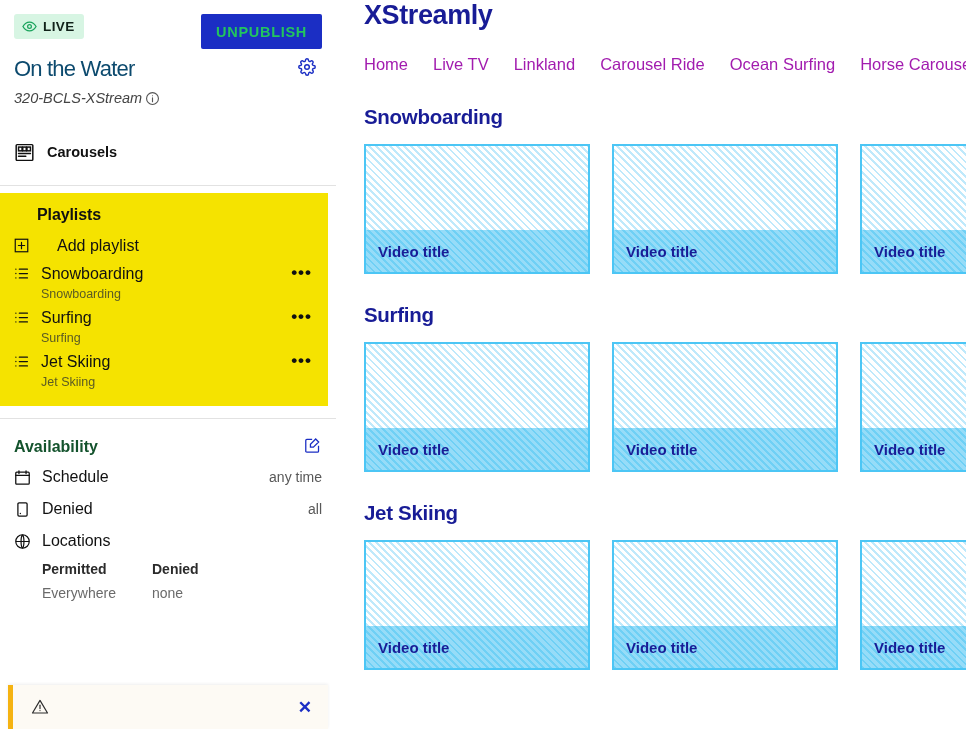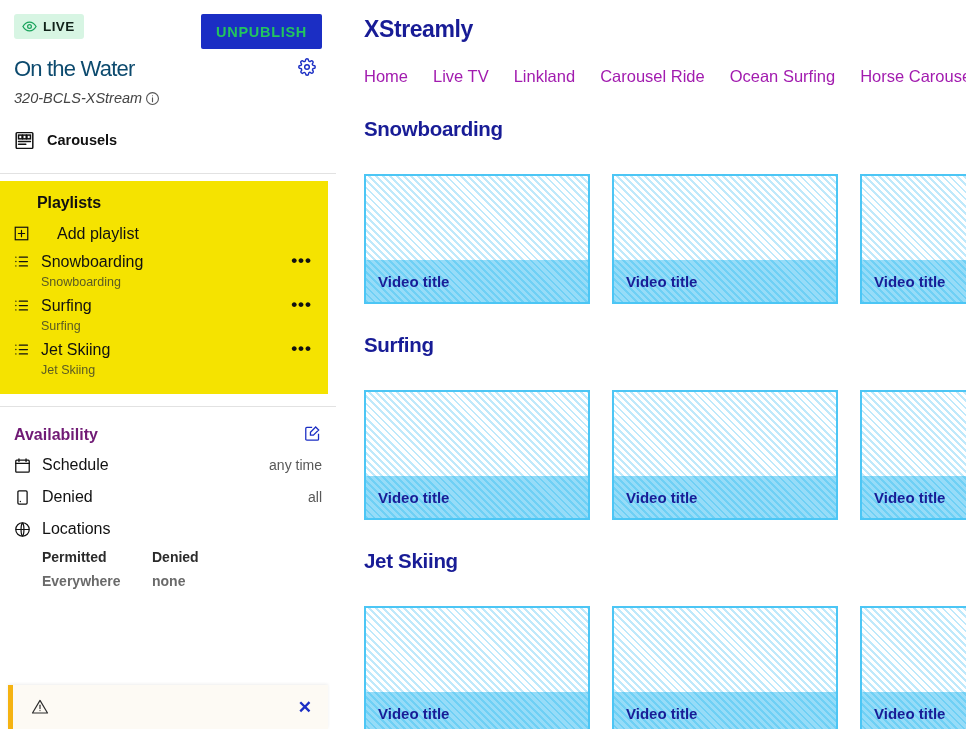--- a/index.html
+++ b/index.html
@@ -102,21 +102,21 @@
     font-size: 14.5px;
     font-style: italic;
   }
   .ref-row .info-ic { color: #555; width: 15px; height: 15px; display:block; }
 
   .carousels-row {
     display: flex;
     align-items: center;
     gap: 12px;
     padding: 0 14px;
-    margin-top: 18px;
+    margin-top: 30px;
     height: 32px;
     font-size: 14.5px;
     font-weight: 700;
     color: #111111;
     cursor: pointer;
   }
   .carousels-row .ic { width: 21px; height: 21px; display: block; color: #111; }
 
   .divider { height: 1px; background: #e2e2e2; margin-top: 17px; }
 
@@ -158,38 +158,38 @@
     letter-spacing: 1px; line-height: 1;
     background: none; border: none; cursor: pointer; padding: 0 2px;
   }
 
   
   .availability { padding: 0 14px; margin-top: 14px; }
   .av-head {
     display: flex; align-items: center; justify-content: space-between;
     height: 28px;
   }
-  .av-title { font-size: 16px; font-weight: 700; color: #701a75; }
+  .av-title { font-size: 16px; font-weight: 700; color: #14532d; }
   .edit-btn {
     background: none; border: none; cursor: pointer; padding: 0;
     width: 20px; height: 20px; color: #1b2ec4; display:flex;
     align-items:center; justify-content:center;
   }
   .av-row {
     display: flex; align-items: center;
     height: 32px;
   }
   .av-row .ic { width: 17px; height: 17px; display:block; color:#111; flex:0 0 17px; }
   .av-label { font-size: 16px; color: #111; margin-left: 11px; }
   .av-value { margin-left: auto; font-size: 14px; color: #585858; }
 
   .loc-table { display: flex; margin-top: 2px; padding-left: 28px; }
   .loc-col { width: 110px; }
   .loc-h { font-size: 14px; font-weight: 700; color: #2b2b2b; line-height: 1.5; }
-  .loc-v { font-size: 14px; color: #6a6a6a; line-height: 1.6; margin-top: 2px; font-weight: bold; }
+  .loc-v { font-size: 14px; color: #6a6a6a; line-height: 1.6; margin-top: 2px; }
 
   
   .toast {
     position: absolute;
     left: 8px; bottom: 0;
     width: 320px; height: 44px;
     background: #fdfaf4;
     border-left: 5px solid #f5b312;
     display: flex; align-items: center;
     padding: 0 12px 0 18px;
@@ -205,25 +205,24 @@
   
   .preview {
     flex: 1 1 auto;
     height: 729px;
     background: #ffffff;
     overflow: hidden;
     position: relative;
     padding-left: 28px;
   }
   .brand {
-    font-size: 23px;
+    font-size: 27px;
     font-weight: 800;
     color: #181c96;
     letter-spacing: -0.4px;
-    padding-top: 16px;
   }
   .nav {
     display: flex;
     gap: 25px;
     margin-top: 24px;
     white-space: nowrap;
   }
   .nav a {
     font-size: 16.5px;
     color: #a21caf;
@@ -235,21 +234,21 @@
   .section:first-of-type { margin-top: 31px; }
   .sec-title {
     font-size: 20.5px;
     font-weight: 800;
     color: #181c96;
     letter-spacing: -0.3px;
   }
   .cards {
     display: flex;
     gap: 22px;
-    margin-top: 33px;
+    margin-top: 15px;
     white-space: nowrap;
   }
   .card {
     flex: 0 0 226px;
     width: 226px;
     height: 130px;
     border: 2px solid #4cc6f5;
     background:
       repeating-linear-gradient(45deg,
         #bfe9fb 0px, #bfe9fb 2px,

